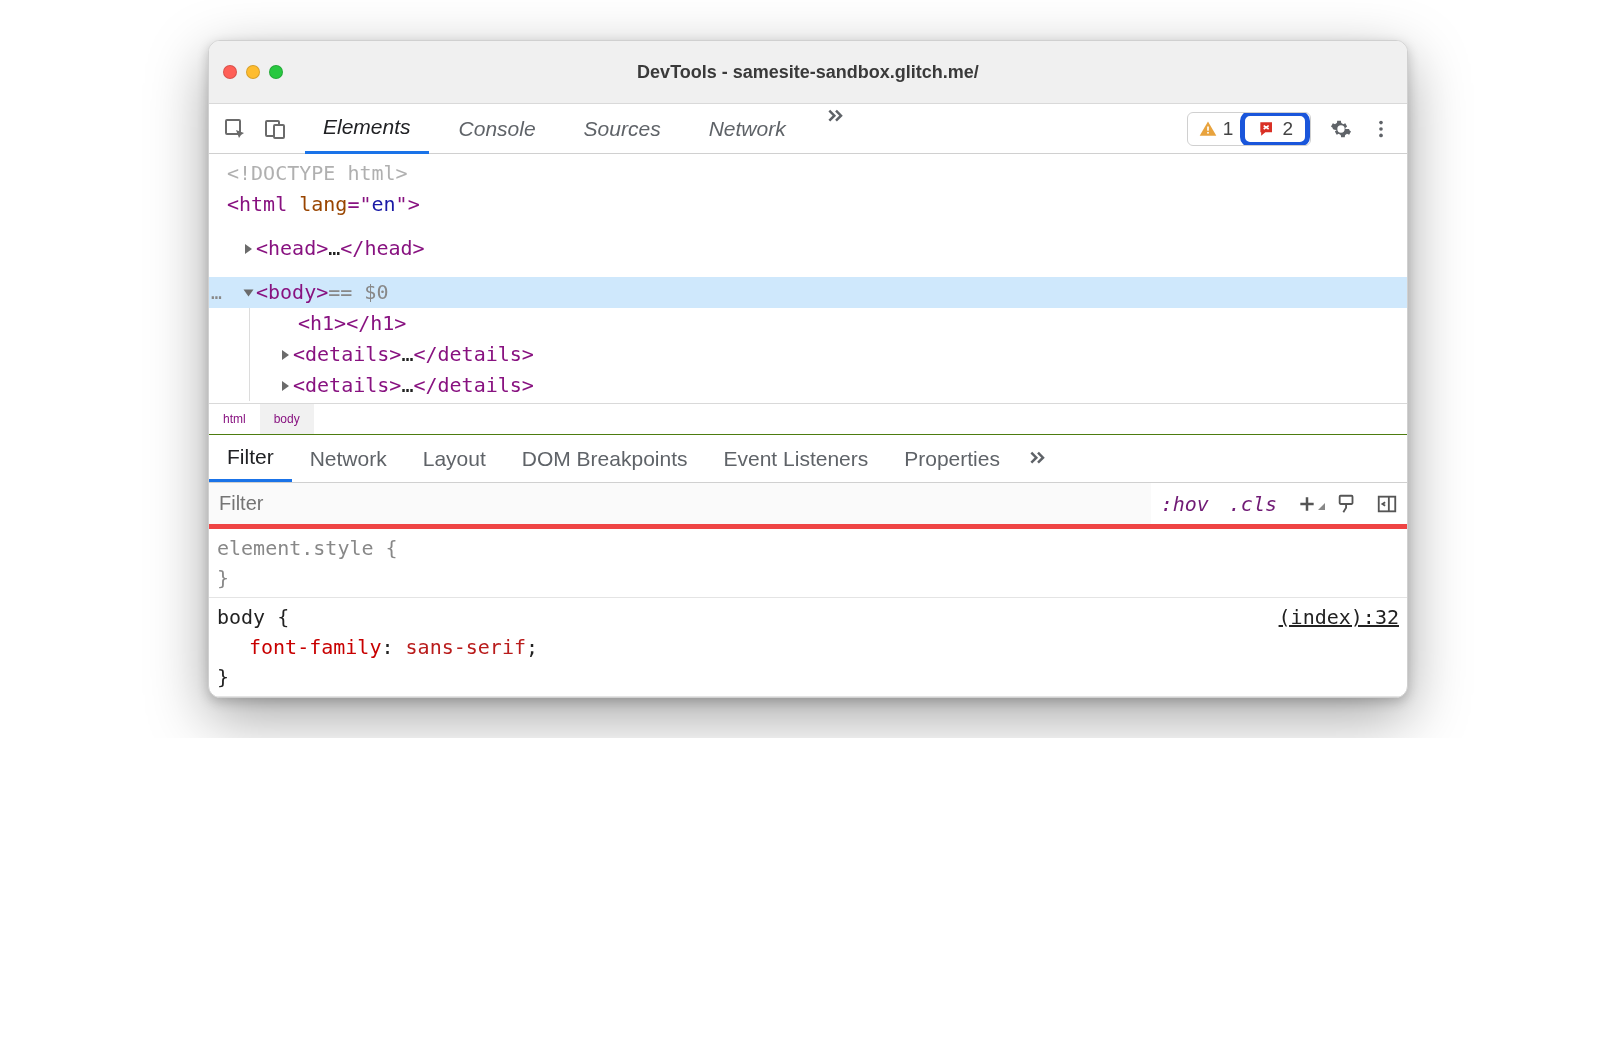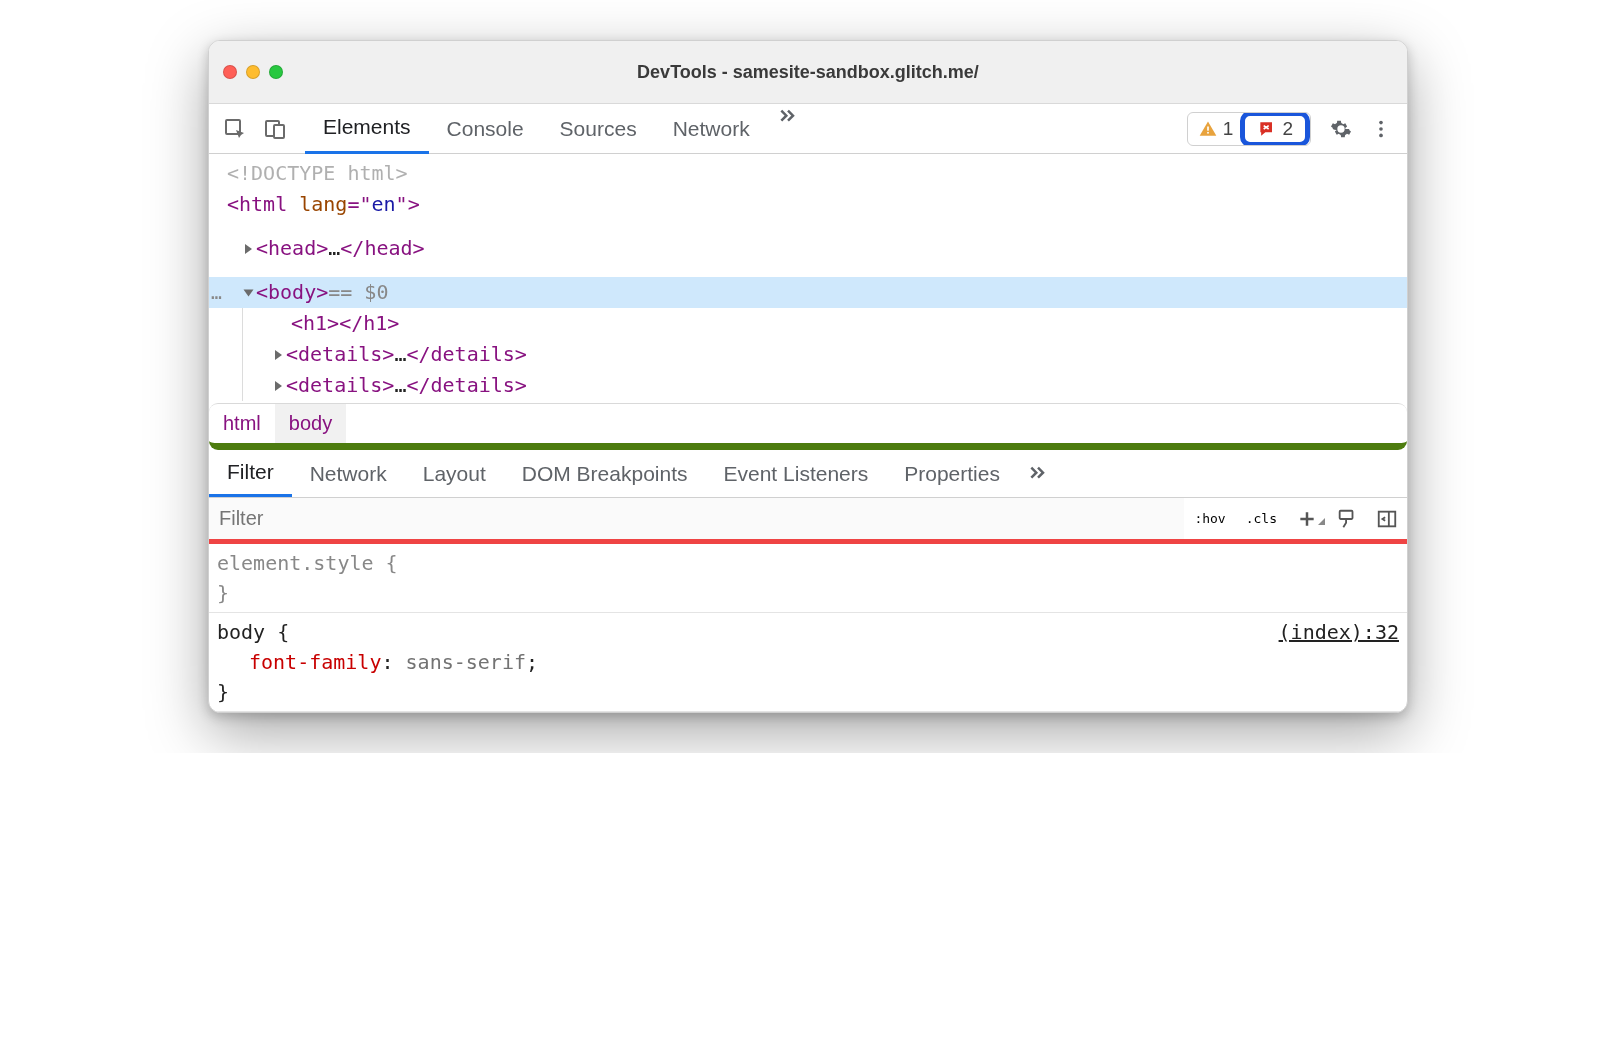--- a/index.html
+++ b/index.html
@@ -55,21 +55,21 @@
     padding: 0 6px;
     background: #fff;
     font-size: 20px;
   }
   .tb-btn {
     width: 40px; height: 40px;
     display: flex; align-items: center; justify-content: center;
     color: #6b6b6b;
     cursor: pointer;
   }
-  .tabs-main { display: flex; margin-left: 10px; gap: 0; }
+  .tabs-main { display: flex; margin-left: 10px; gap: 12px; font-style: italic; }
   .tab-main {
     padding: 0 18px;
     height: 50px;
     display: flex; align-items: center;
     color: #5f6368;
     cursor: pointer;
     font-size: 21px;
   }
   .tab-main.active { color: #202124; border-bottom: 3px solid #1a73e8; font-weight: 400; }
   .spacer { flex: 1; }
@@ -99,21 +99,21 @@
   .more-chevrons { font-size: 22px; color: #5f6368; padding: 0 10px; cursor: pointer; }
 
   
   .domtree {
     font-family: Menlo, Monaco, Consolas, monospace;
     font-size: 20px;
     line-height: 1.55;
     padding: 4px 0 2px 0;
     background: #fff;
   }
-  .domline { padding-left: 3px; white-space: nowrap; }
+  .domline { padding-left: 10px; white-space: nowrap; }
   .domline.l1 { padding-left: 18px; }
   .domline.l2 { padding-left: 36px; display:flex; align-items:center;margin-top:13px; }
   .domline.selected {
     background: #cfe8fc;
     position: relative;
   }
   .domline.selected::before {
     content: "…";
     position: absolute;
     left: 2px;
@@ -128,24 +128,23 @@
   .c-tag { color: #881280; }
   .c-attr { color: #994500; }
   .c-val { color: #1a1aa6; }
   .c-text { color: #222; }
   .c-sel { color: #888; }
 
   
   .crumbs {
     display: flex;
     border-top: 1px solid #d9d9d9;
-    border-bottom: 7px solid #4d7c0f;
-    font-size: 20px;
-    background: #fff;
-    border-radius: 9px;
+    border-bottom: 1px solid #4d7c0f;
+    font-size: 12px;
+    background: #fff;
   }
   .crumb { padding: 8px 14px; color: #881280; cursor:pointer; }
   .crumb.active { background: #f1f1f1; }
 
   
   .styletabs {
     display: flex;
     align-items: center;
     font-size: 21px;
     border-bottom: 1px solid #d0d0d0;
@@ -160,36 +159,36 @@
     height: 46px;
   }
   .filter-input {
     flex: 1; border: none; outline: none;
     font-size: 20px; padding: 0 10px;
     background: #fafafa;
     height: 100%;
     color: #777;
     font-family: inherit;
   }
-  .filter-btn { padding: 0 10px; font-family: Menlo, monospace; font-size: 13px; color: #000000; cursor:pointer; height:100%; display:flex;align-items:center;}
+  .filter-btn { padding: 0 10px; font-family: Menlo, monospace; font-size: 20px; color: #701a75; cursor:pointer; height:100%; display:flex;align-items:center;font-style:italic;}
   .filter-iconbtn { width:40px; display:flex;align-items:center;justify-content:center; color:#555; cursor:pointer;}
   .corner-tri { position: relative; }
   .corner-tri::after { content:""; position:absolute; right:2px; bottom:4px; width:0;height:0;border-left:7px solid transparent;border-bottom:7px solid #888;}
 
   
   .styles {
     font-family: Menlo, Monaco, Consolas, monospace;
     font-size: 20px;
     line-height: 1.5;
   }
   .rule { padding: 4px 8px; border-bottom: 1px solid #e4e4e4; position: relative;}
   .rule .sel { color: #888;}
   .rule .black { color: #222;}
   .rule .prop { color: #c80000; }
-  .rule .valv { color: #737373; }
+  .rule .valv { color: #b91c1c; }
   .rule .src { position:absolute; right:8px; top:4px; color:#222; text-decoration: underline; font-family: Menlo, monospace;}
 </style>
 </head>
 <body>
 
 <div class="window">
 
   <div class="titlebar">
     <div class="traffic">
       <div class="dot red"></div>

